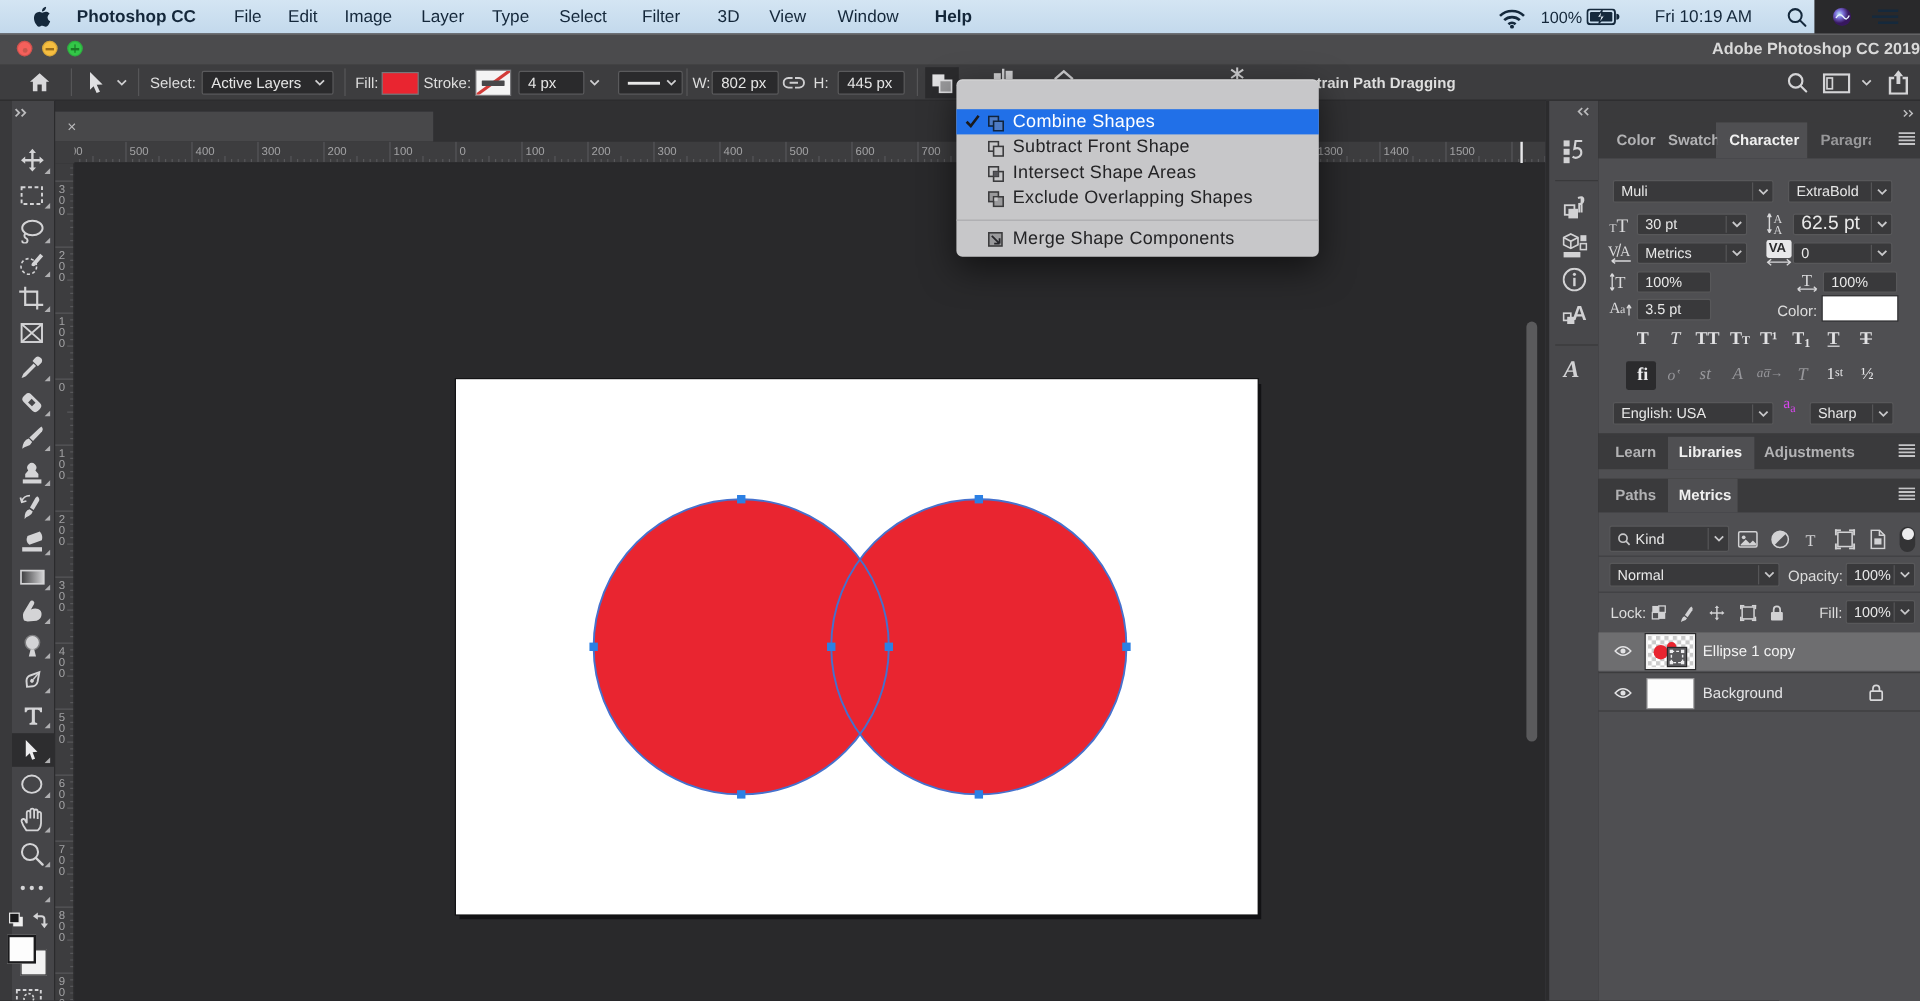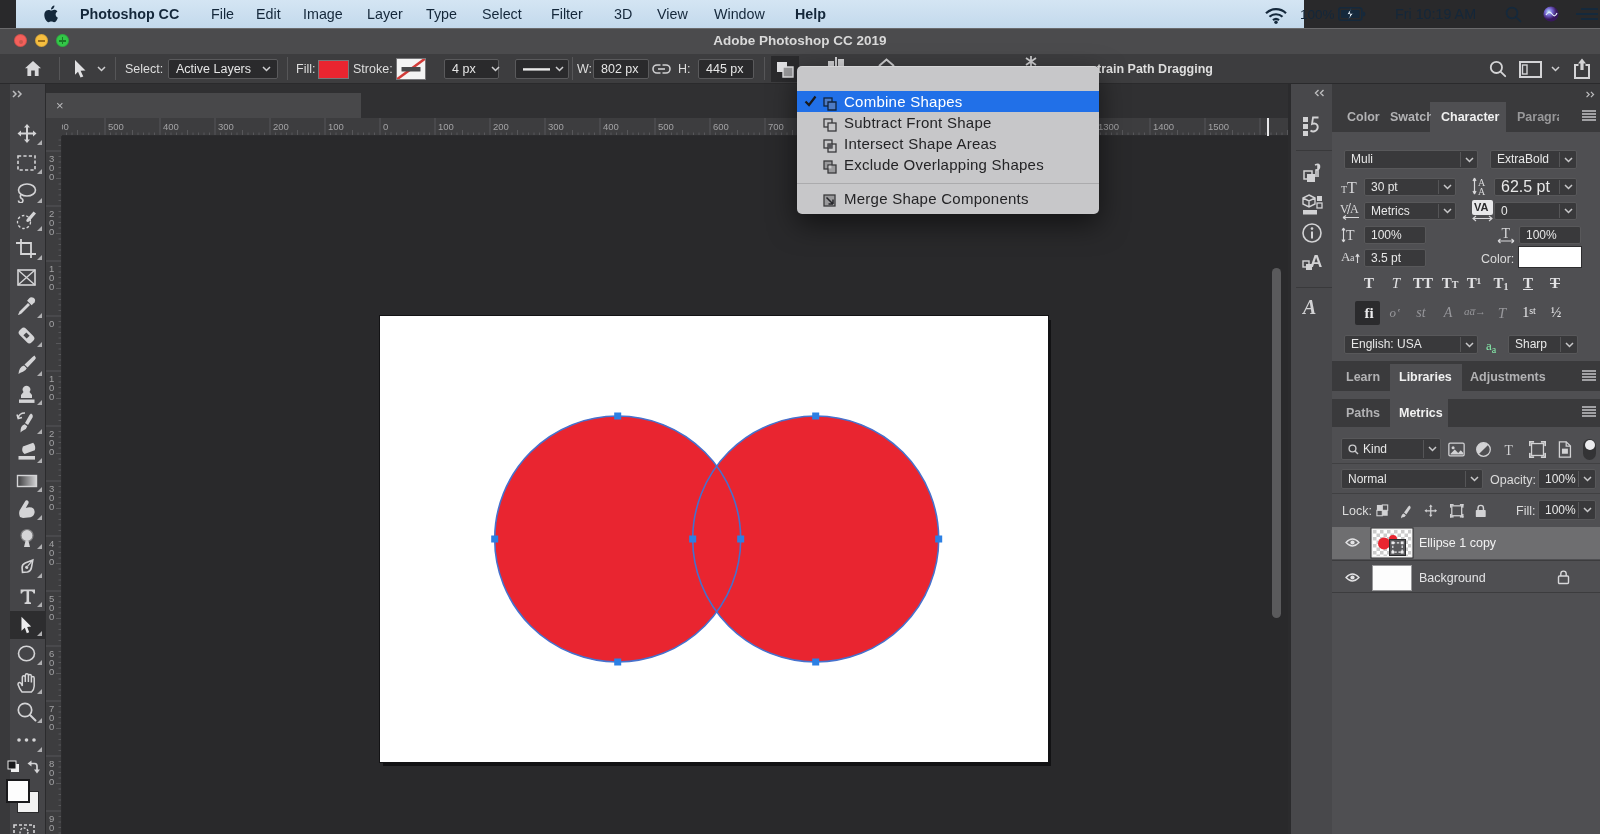--- a/index.html
+++ b/index.html
@@ -1,27 +1,27 @@
 <!DOCTYPE html>
 <html><head><meta charset="utf-8">
 <style>
 *{margin:0;padding:0;box-sizing:border-box}
 html,body{width:1600px;height:834px;overflow:hidden;background:#29292b;
  font-family:"Liberation Sans",sans-serif;-webkit-font-smoothing:antialiased}
 .a{position:absolute}
 #root{position:relative;width:1600px;height:834px}
 
-#menubar{left:16px;top:0;width:1288px;height:28px;
+#menubar{left:0;top:0;width:1512px;height:28px;
  background:linear-gradient(#d4e5f3,#c3d9ec);color:#14273a;font-size:14.3px}
 #menubar .mi{position:absolute;top:5.5px;white-space:nowrap}
 
 #titlebar{left:0;top:28px;width:1600px;height:26px;background:#4b4b4d;
  border-top:1px solid #6a6a6c}
 .tl{position:absolute;top:34px;width:13px;height:13px;border-radius:50%}
-#title{position:absolute;top:33px;left:0;width:1600px;text-align:center;
+#title{position:absolute;top:33px;left:0;width:1600px;text-align:right;
  color:#d9d9d9;font-size:13.5px;font-weight:700}
 
 #optbar{left:0;top:54px;width:1600px;height:30px;background:#3d3d3f;
  border-bottom:1px solid #2a2a2c}
 .lbl{position:absolute;top:62px;font-size:12.5px;color:#dedede;white-space:nowrap}
 .sep{position:absolute;top:57px;width:1px;height:23px;background:#565658}
 .fld{position:absolute;background:#2a2a2c;border:1px solid #5a5a5c;border-radius:2px;
  color:#e6e6e6;font-size:12.5px;line-height:18px;padding-left:7px;white-space:nowrap}
 .chev{position:absolute;width:9px;height:6px}
 
@@ -143,21 +143,21 @@
       <path d="M1 1 L4.5 4.5 L8 1" fill="none" stroke="#cfcfd1" stroke-width="1.5"></path>
     </svg>
 <span class="sep" style="left:287px"></span>
 <span class="lbl" style="left:296px">Fill:</span>
 <div class="a" style="left:319px;top:61px;width:29px;height:17px;background:#e92530;box-shadow:0 0 0 1px #77777a"></div>
 <span class="lbl" style="left:353px">Stroke:</span>
 <div class="a" style="left:397px;top:59px;width:28px;height:20px;background:#f4f4f4;box-shadow:0 0 0 1px #77777a;overflow:hidden"><svg width="28" height="20">
         <path d="M-1 21 L29 -1" stroke="#d23b38" stroke-width="2.6"></path>
         <rect x="4.5" y="8" width="19" height="4.6" rx="0.5" fill="#48484a"></rect>
       </svg></div>
-<div class="fld" style="left:444px;top:59px;width:55px;height:20px">4 px</div>
+<div class="fld" style="left:432px;top:59px;width:55px;height:20px">4 px</div>
 <svg class="chev" style="left:491px;top:66px" viewBox="0 0 9 6">
       <path d="M1 1 L4.5 4.5 L8 1" fill="none" stroke="#cfcfd1" stroke-width="1.5"></path>
     </svg>
 <div class="fld" style="left:515px;top:59px;width:54px;height:20px"><svg width="28" height="18" style="margin-top:0px">
         <rect x="0" y="8.2" width="27" height="2.4" fill="#e8e8e8"></rect>
       </svg></div>
 <svg class="chev" style="left:555px;top:66px" viewBox="0 0 9 6">
       <path d="M1 1 L4.5 4.5 L8 1" fill="none" stroke="#cfcfd1" stroke-width="1.5"></path>
     </svg>
 <span class="sep" style="left:572px"></span>
@@ -598,21 +598,21 @@
 <span class="a" style="left:1435px;top:305px;width:26px;text-align:center;color:#97979b;font-size:14px;font-weight:400;font-style:italic;font-family:'Liberation Serif',serif">A</span>
 <span class="a" style="left:1462px;top:305px;width:26px;text-align:center;color:#97979b;font-size:11px;font-weight:400;font-style:italic;font-family:'Liberation Serif',serif">aa̅→</span>
 <span class="a" style="left:1489px;top:305px;width:26px;text-align:center;color:#97979b;font-size:15px;font-weight:400;font-style:italic;font-family:'Liberation Serif',serif">T</span>
 <span class="a" style="left:1516px;top:305px;width:26px;text-align:center;color:#e8e8ea;font-size:14px;font-weight:400;font-style:normal;font-family:'Liberation Serif',serif">1<span style="font-size:10px;vertical-align:3px">st</span></span>
 <span class="a" style="left:1543px;top:305px;width:26px;text-align:center;color:#e8e8ea;font-size:14px;font-weight:400;font-style:normal;font-family:'Liberation Serif',serif">½</span>
 <div class="pfld" style="left:1344px;top:335px;width:134px;height:19px;font-size:12px;line-height:17px">English: USA</div>
     <span class="a" style="left:1460px;top:337px;width:1px;height:15px;background:#555557"></span>
     <svg class="chev" style="left:1465px;top:341.5px" viewBox="0 0 9 6">
       <path d="M1 1 L4.5 4.5 L8 1" fill="none" stroke="#c8c8ca" stroke-width="1.5"></path>
     </svg>
-<span class="a" style="left:1486px;top:338px;color:#86efac;font-size:13px;font-family:'Liberation Serif',serif">a<span style="font-size:10px;vertical-align:-3px">a</span></span>
+<span class="a" style="left:1486px;top:328px;color:#d946ef;font-size:13px;font-family:'Liberation Serif',serif">a<span style="font-size:10px;vertical-align:-3px">a</span></span>
 <div class="pfld" style="left:1508px;top:335px;width:70px;height:19px;font-size:12px;line-height:17px">Sharp</div>
     <span class="a" style="left:1560px;top:337px;width:1px;height:15px;background:#555557"></span>
     <svg class="chev" style="left:1565px;top:341.5px" viewBox="0 0 9 6">
       <path d="M1 1 L4.5 4.5 L8 1" fill="none" stroke="#c8c8ca" stroke-width="1.5"></path>
     </svg>
 <div class="a" style="left:1332px;top:364px;width:268px;height:27px;background:#3a3a3c"></div>
 <div class="ptab" style="left:1390px;top:364px;width:72px;height:27px"></div>
 <div class="pbody" style="left:1332px;top:391px;width:268px;height:8px"></div>
 <span class="ptxt" style="left:1346px;top:370px">Learn</span>
 <span class="ptxt" style="left:1399px;top:370px;color:#f0f0f0">Libraries</span>

